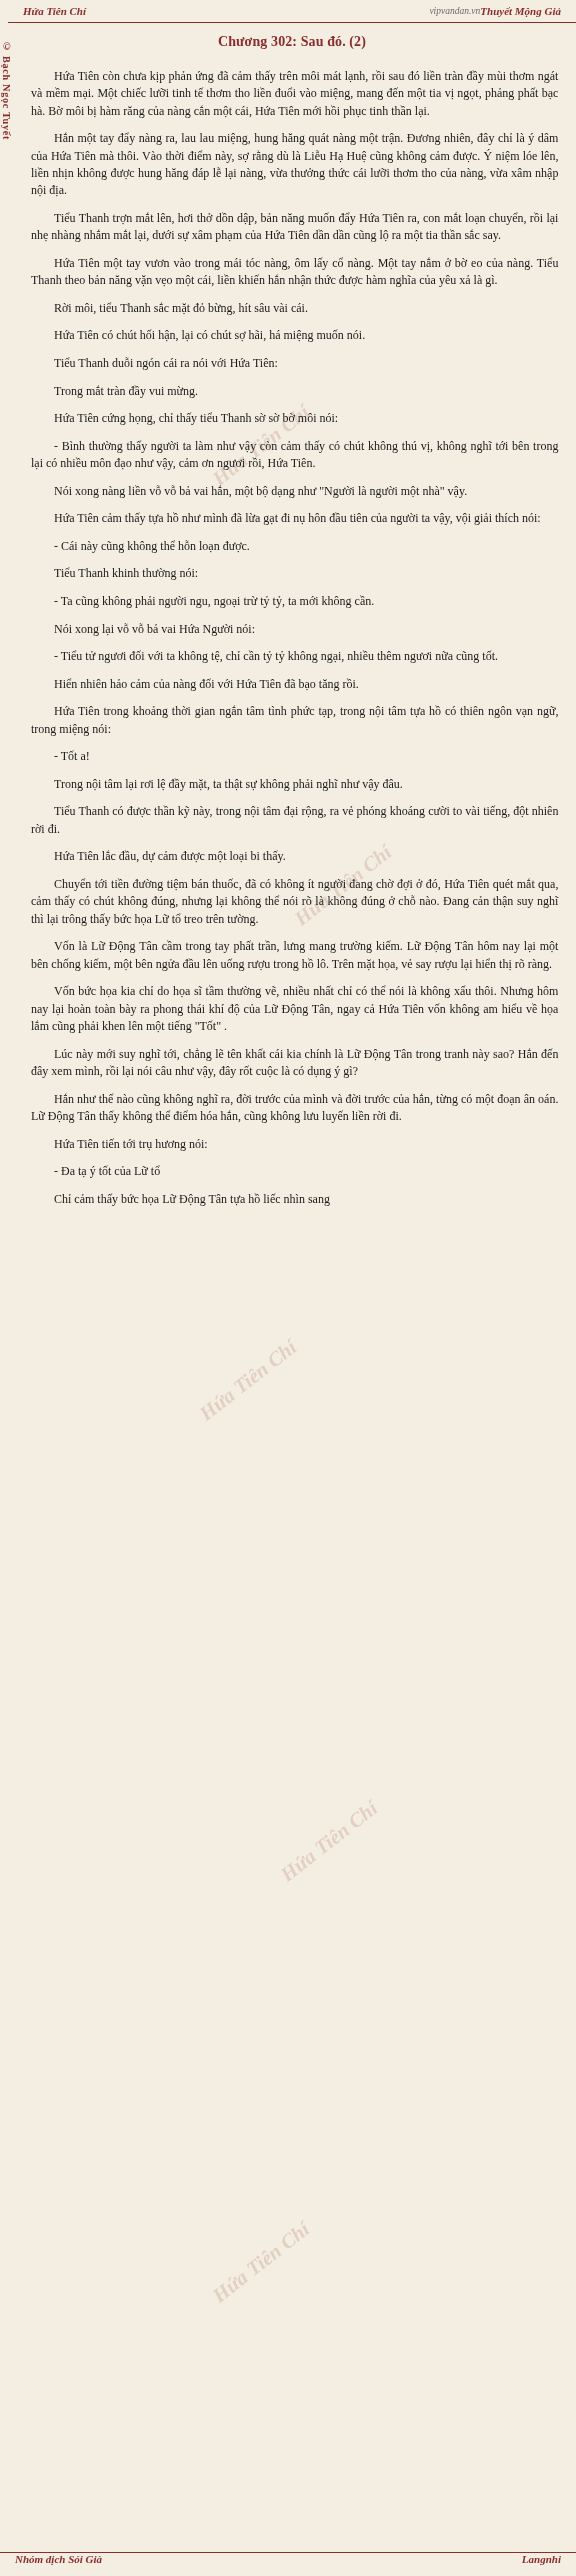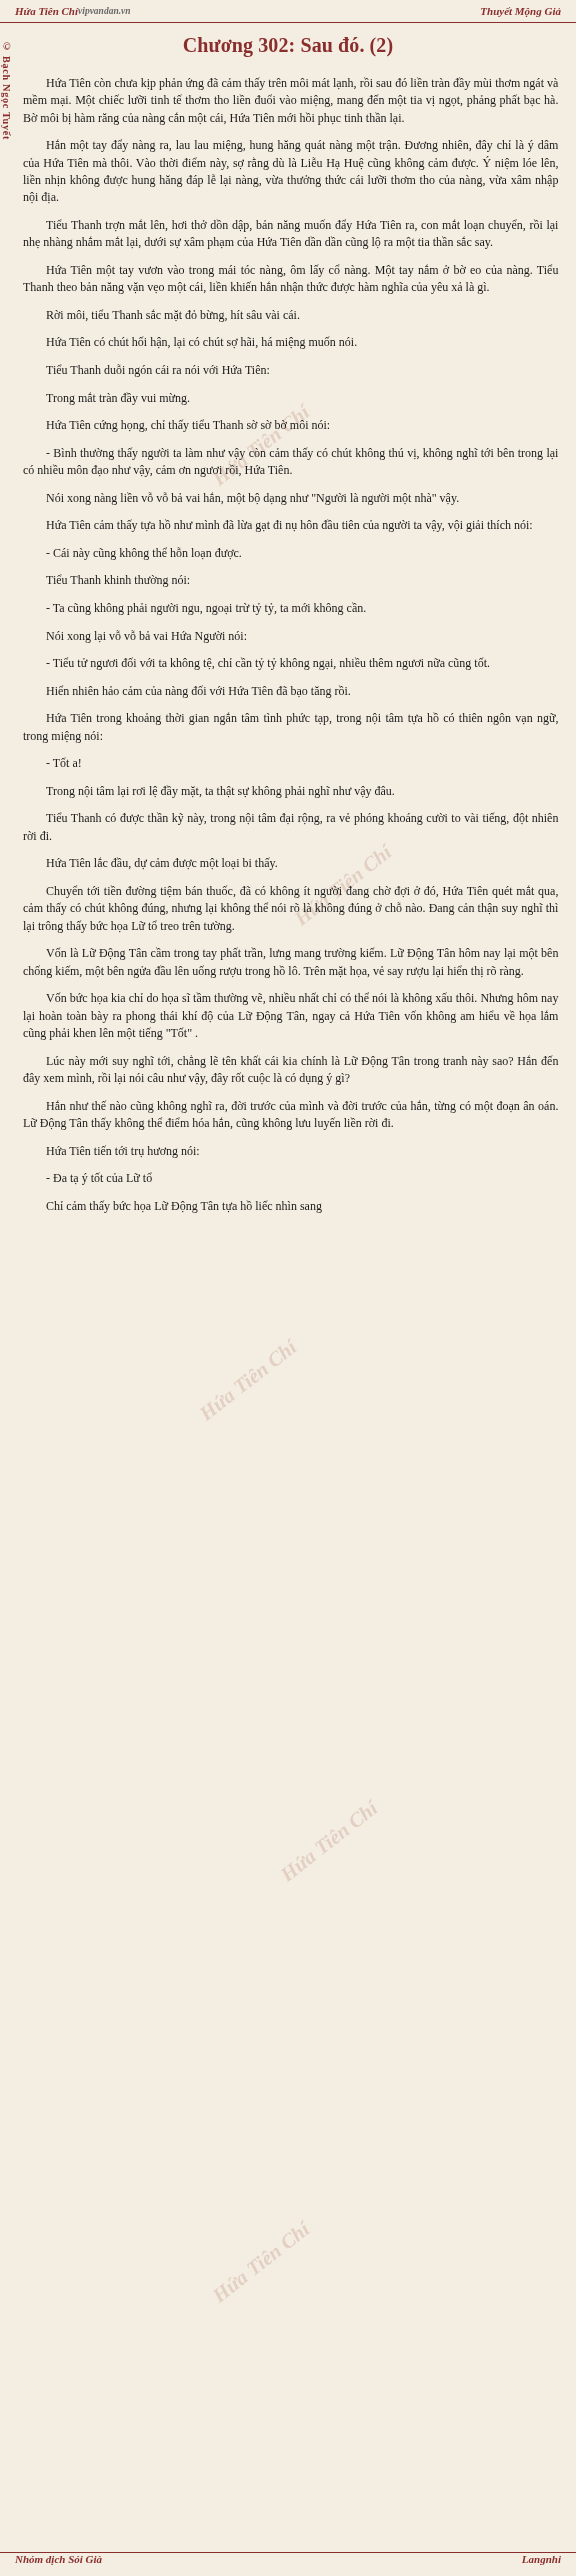--- a/index.html
+++ b/index.html
@@ -14,20 +14,21 @@
     color: #1a1a1a;
     position: relative;
   }
   .page {
     width: 576px;
     min-height: 2576px;
     box-sizing: border-box;
     background: #f4eee2;
     position: relative;
     overflow: hidden;
+    padding-left: 8px;
   }
   
   .topbar {
     height: 23px;
     box-sizing: border-box;
     border-bottom: 1.4px solid #8a2d2d;
     display: flex;
     align-items: center;
     padding: 0 15px;
     background: #f4eee2;
@@ -35,38 +36,37 @@
   .topbar .left {
     color: #8a2d2d;
     font-weight: bold;
     font-size: 11px;
     font-style: italic;
     font-family: "Liberation Serif", serif;
     white-space: nowrap;
   }
   .topbar .center {
     flex: 1;
-    text-align: left;
+    text-align: right;
     color: #6b6b6b;
     font-size: 9.5px;
     font-style: italic;
-    font-weight: bold;
   }
   .topbar .right {
     color: #8a2d2d;
     font-weight: bold;
     font-size: 11px;
     font-style: italic;
     white-space: nowrap;
   }
   
   .chapter-title {
     text-align: center;
     color: #8a2d2d;
-    font-size: 20px;
+    font-size: 14px;
     font-weight: bold;
     padding: 11px 0 6.8px 0;
     letter-spacing: 0.1px;
   }
   
   .content {
     padding: 0 17.6px 0 23px;
     position: relative;
     z-index: 2;
     margin-top: 11px;

